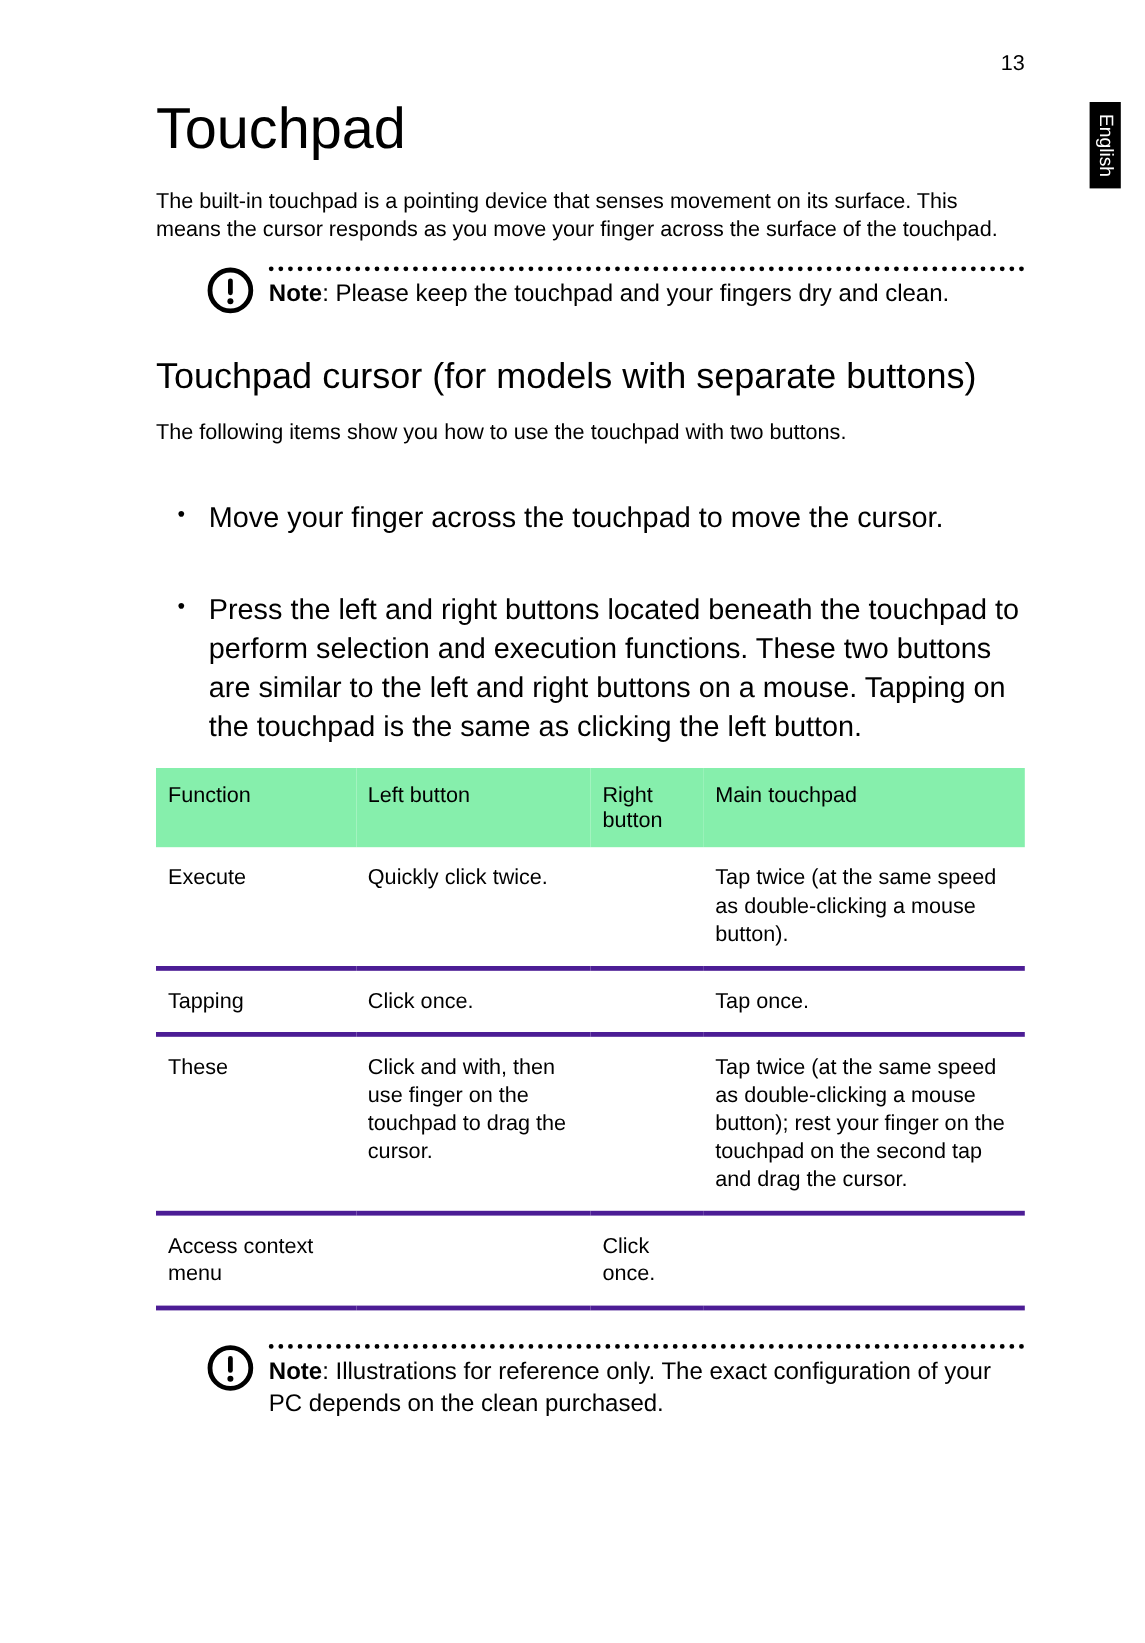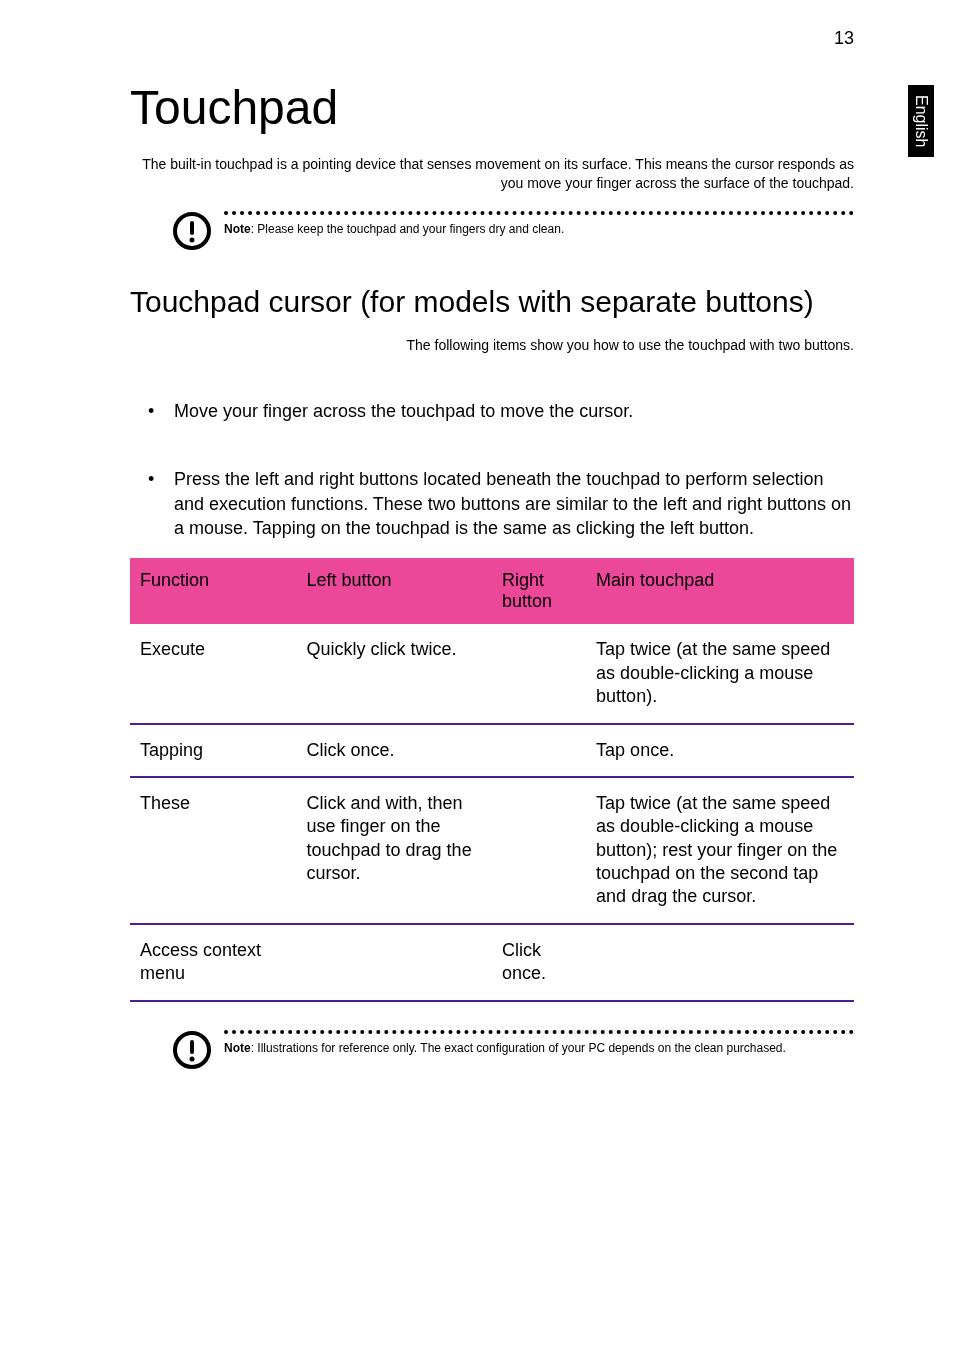--- a/index.html
+++ b/index.html
@@ -6,21 +6,21 @@
   body {
     font-family: Arial, Helvetica, sans-serif;
     background: #fff;
     width: 954px;
     height: 1369px;
     position: relative;
     color: #000;
   }
   .page-num {
     position: absolute;
-    top: 28px;
+    top: 42px;
     right: 100px;
     font-size: 18px;
   }
   .side-tab {
     position: absolute;
     right: 20px;
     top: 85px;
     background: #000;
     color: #fff;
     writing-mode: vertical-rl;
@@ -30,89 +30,88 @@
   }
   .content {
     padding: 80px 100px 40px 130px;
   }
   h1 {
     font-size: 48px;
     font-weight: normal;
     margin-bottom: 20px;
   }
   .para {
-    font-size: 14px;
+    font-size: 18px;
     line-height: 1.35;
     margin-bottom: 14px;
-    text-align: right;
   }
   .note-block {
     display: flex;
     align-items: flex-start;
     margin: 18px 0 24px 40px;
   }
   .note-icon {
     flex: 0 0 44px;
     margin-right: 10px;
   }
   .note-body { flex: 1; }
   .dotted {
     border: none;
     border-top: 4px dotted #000;
     margin-bottom: 6px;
     width: 100%;
   }
   .note-text {
-    font-size: 12px;
+    font-size: 20px;
     line-height: 1.35;
   }
   .note-text .bold { font-weight: bold; }
   h2 {
     font-size: 30px;
     font-weight: normal;
     line-height: 1.25;
     margin-bottom: 16px;
   }
   ul.bullets {
     list-style: none;
     margin: 10px 0 18px 0;
   }
   ul.bullets li {
-    font-size: 18px;
+    font-size: 24px;
     line-height: 1.35;
     padding-left: 44px;
     position: relative;
     margin-bottom: 12px;
     margin-top: 44px;
   }
   ul.bullets li::before {
     content: "•";
     position: absolute;
     left: 18px;
     top: 0;
     font-size: 18px;
   }
   table.func {
     width: 100%;
     border-collapse: collapse;
     margin-top: 10px;
   }
   table.func th {
-    background: #ec4899;
+    background: #86efac;
     text-align: left;
     font-weight: normal;
     font-size: 18px;
     padding: 12px 10px;
     vertical-align: top;
   }
   table.func td {
     font-size: 18px;
     padding: 14px 10px;
     vertical-align: top;
-    border-bottom: 2px solid #4c1d95;
+    border-bottom: 4px solid #4c1d95;
     line-height: 1.3;
   }
   table.func tr.header-row th {
     border-bottom: none;
   }
   .col1 { width: 23%; }
   .col2 { width: 27%; }
   .col3 { width: 13%; }
   .col4 { width: 37%; }
 </style>

